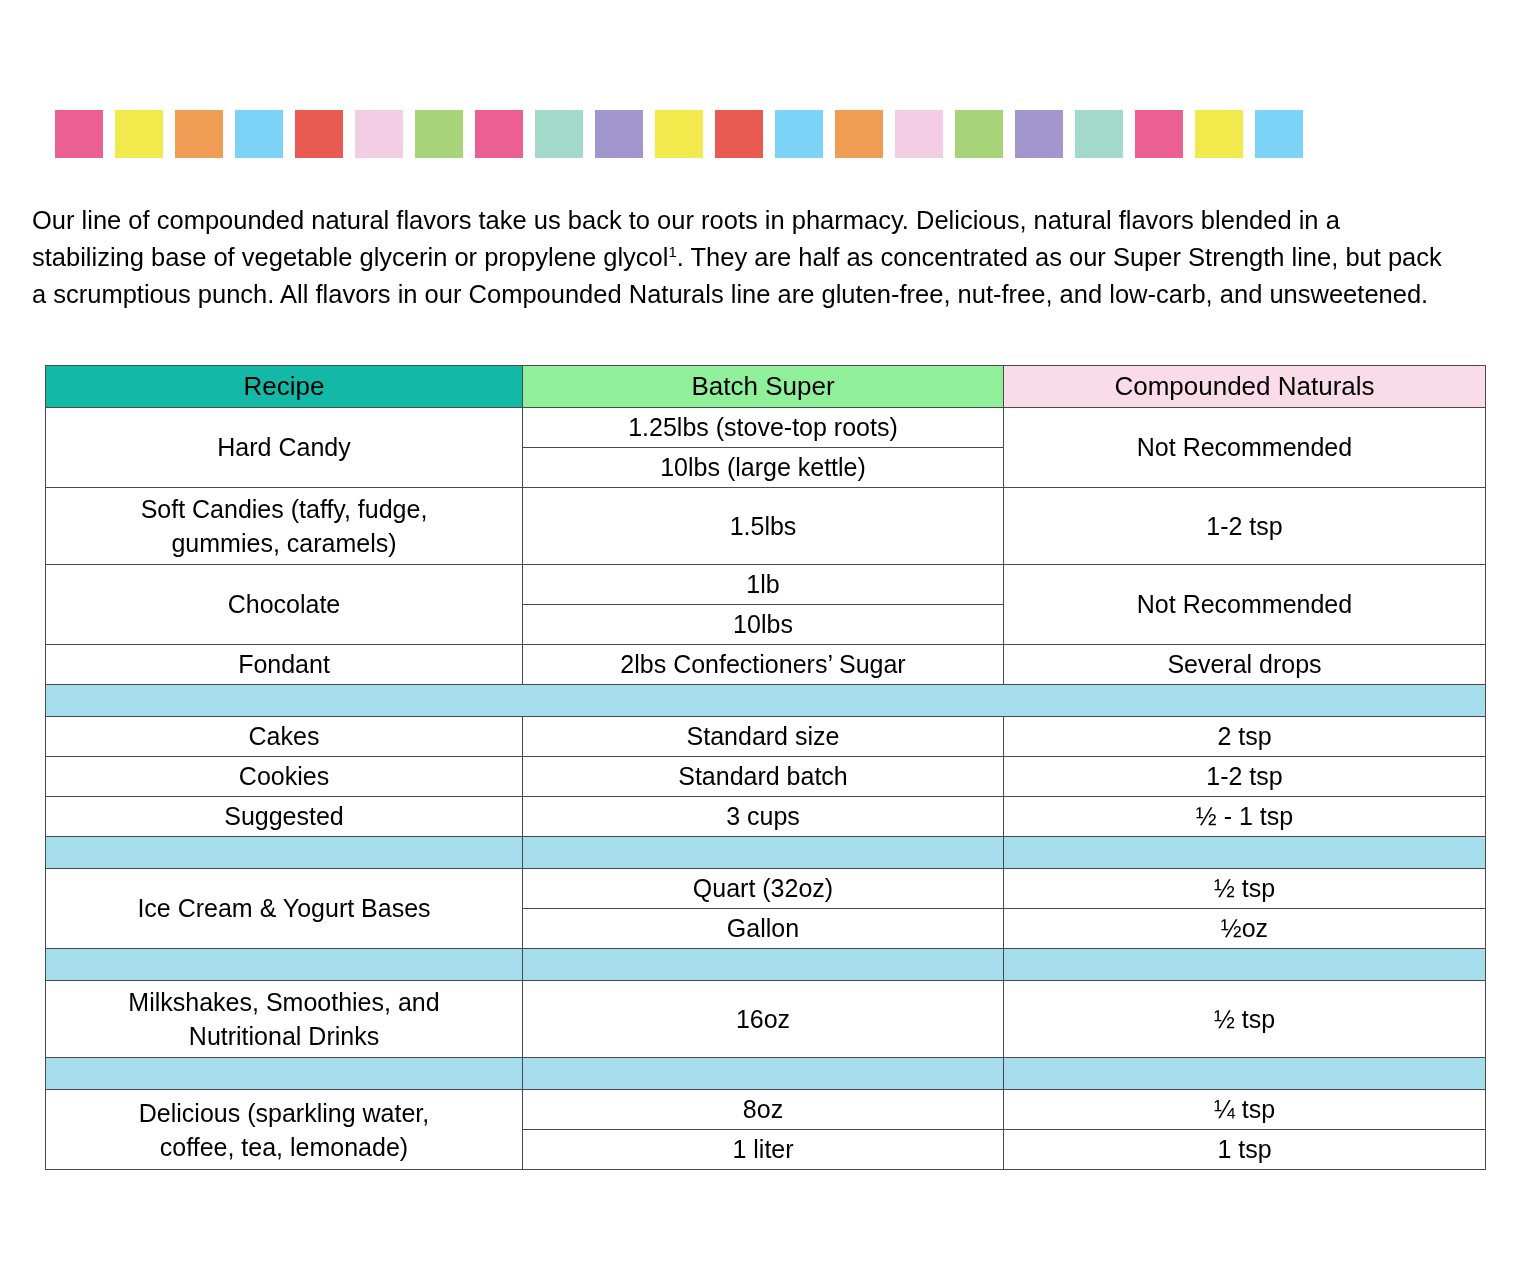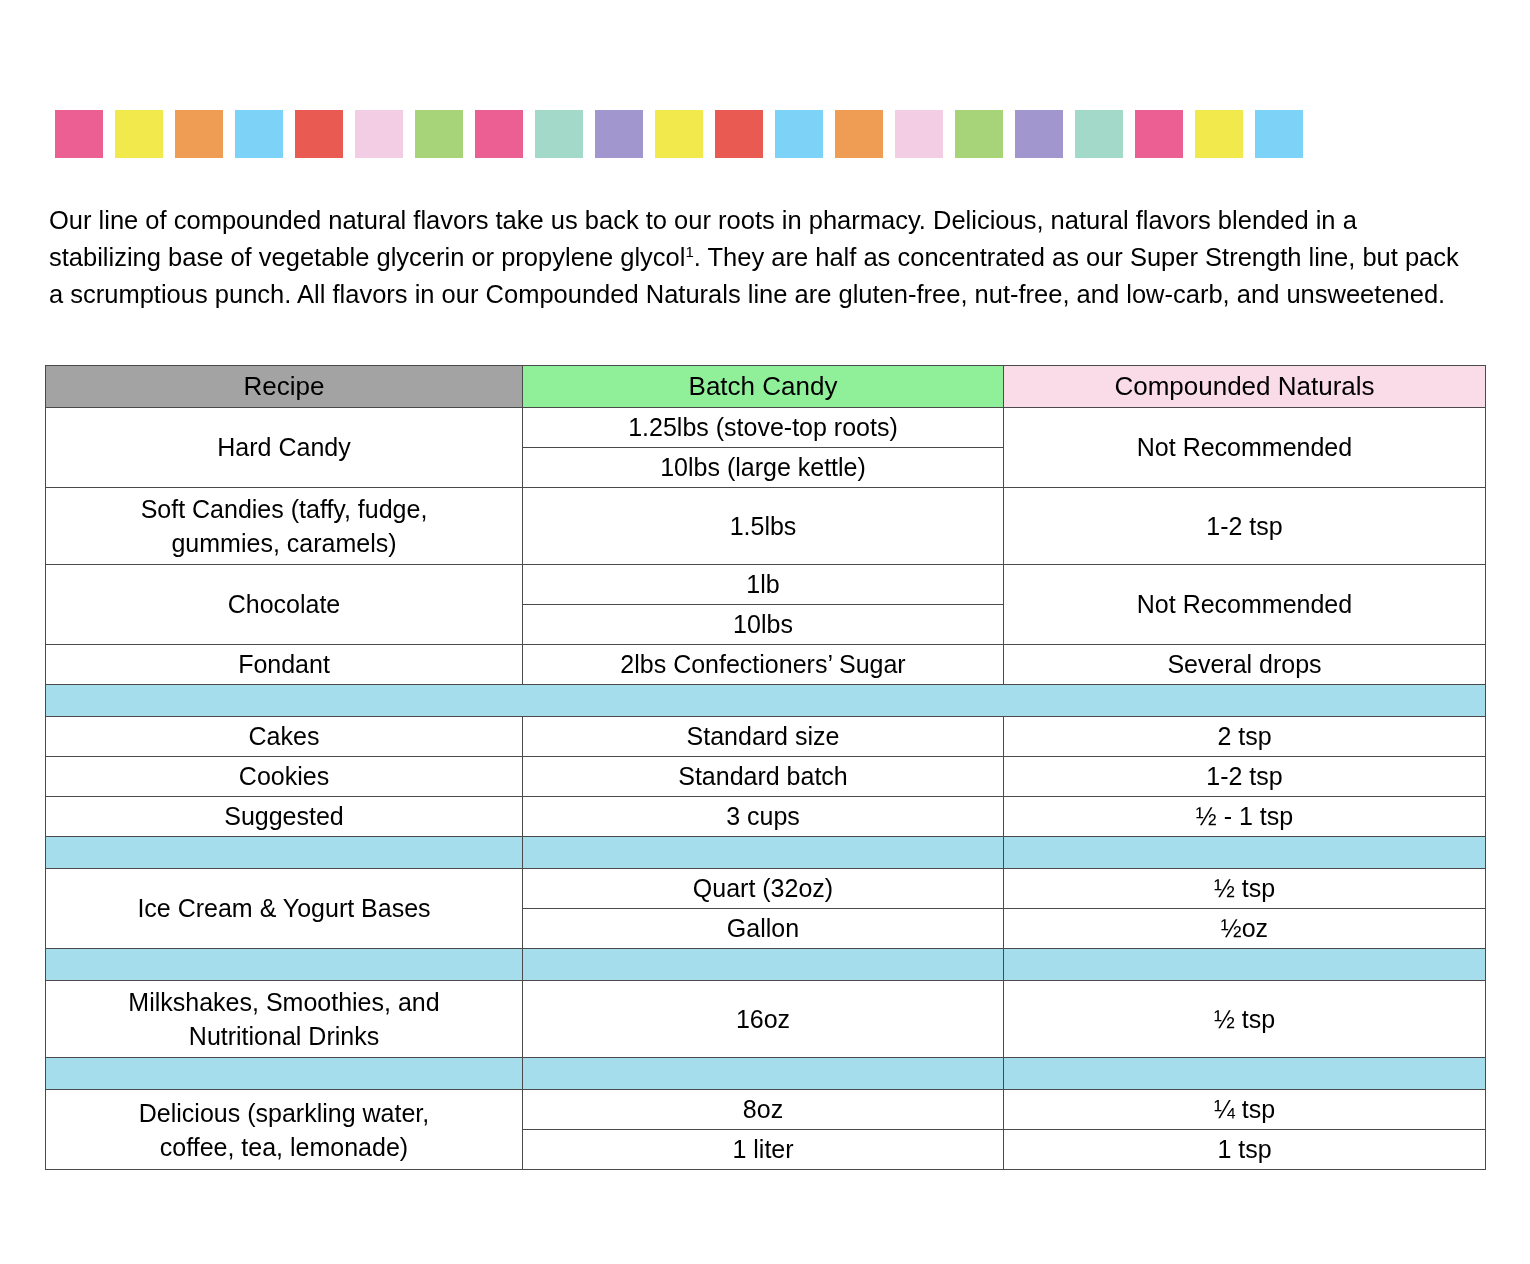--- a/index.html
+++ b/index.html
@@ -30,21 +30,21 @@
   
   .swatches {
     position: absolute; left: 55px; top: 110px;
     width: 1420px; height: 48px;
     display: flex; gap: 12px;
   }
   .swatch { width: 48px; height: 48px; flex: 0 0 48px; }
 
   
   .intro {
-    position: absolute; left: 49px; top: 176px;
+    position: absolute; left: 32px; top: 176px;
     width: 1412px;
     font-size: 25.5px; line-height: 37px;
   }
   .intro sup { font-size: 15px; vertical-align: super; line-height: 0; }
 
   
   .usage-table {
     position: absolute; left: 45px; top: 365px;
     width: 1440px;
     border-collapse: collapse;
@@ -111,22 +111,22 @@
   </p>
 
   <table class="usage-table">
     <colgroup>
       <col class="c1">
         <col class="c2">
         <col class="c3">
     </colgroup>
     <thead>
       <tr>
-        <th style="background: #a3a3a3; border-color: rgb(74, 74, 74);">Recipe</th>
-        <th style="background: rgb(144, 240, 154); border-color: rgb(74, 74, 74);">Batch Candy</th>
+        <th style="background: #14b8a6; border-color: rgb(74, 74, 74);">Recipe</th>
+        <th style="background: rgb(144, 240, 154); border-color: rgb(74, 74, 74);">Batch Super</th>
         <th style="background: rgb(250, 220, 232); border-color: rgb(74, 74, 74);">Compounded Naturals</th>
       </tr>
     </thead>
     <tbody>
 
       <tr class="data-row">
         <td rowspan="2" style="border-color: rgb(74, 74, 74);">Hard Candy</td>
         <td style="border-color: rgb(74, 74, 74);">1.25lbs (stove-top roots)</td>
         <td rowspan="2" style="border-color: rgb(74, 74, 74);">Not Recommended</td>
       </tr>

